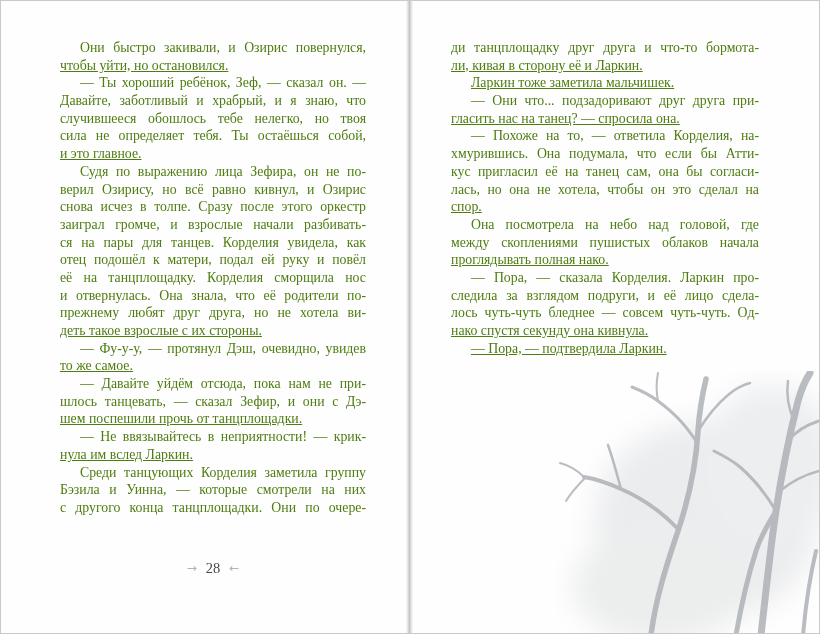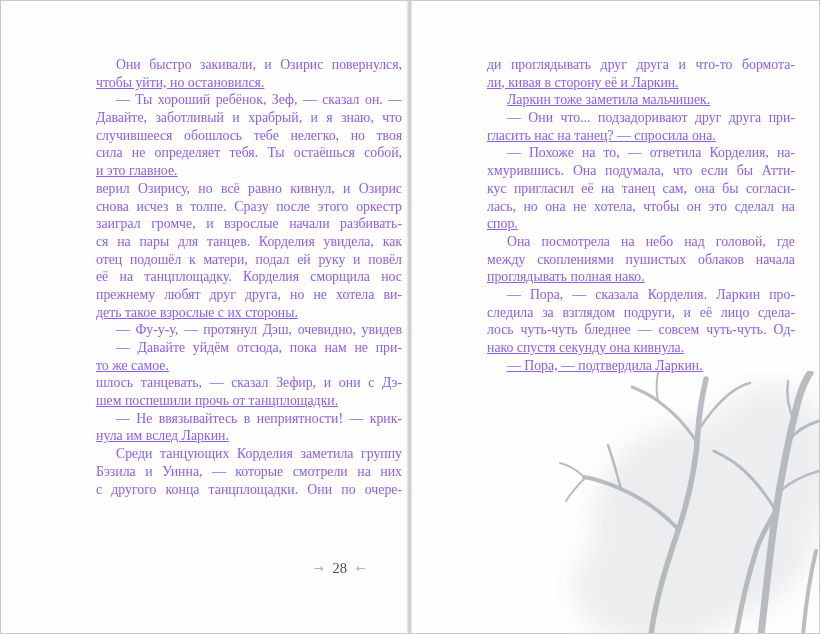--- a/index.html
+++ b/index.html
@@ -11,41 +11,40 @@
     box-sizing:border-box;
     overflow:hidden;
     font-family:"Liberation Serif","DejaVu Serif",serif;
     color:#44413e;
   }
   .gutter{
     position:absolute;top:0;bottom:0;left:405px;width:7px;
     background:linear-gradient(to right,rgba(255,255,255,0),#c7c7c7 50%,rgba(255,255,255,0));
   }
   .page-text{
-    position:absolute;top:55px;
+    position:absolute;top:38px;
     font-size:13.8px;
     line-height:17.7px;
-    color:#8b5cf6;
-    margin-left:36px;
+    color:#4d7c0f;
   }
   .page-text.left{left:59px;width:306px;}
   .page-text.right{left:450px;width:308px;}
   .line{
     height:17.7px;
     line-height:17.7px;
     overflow:hidden;
     text-align:justify;
     text-align-last:justify;
     white-space:normal;
   }
   .line.end{text-align-last:left;text-decoration:underline;}
   .line.indent{text-indent:20px;}
   .footer{
     position:absolute;left:59px;top:559px;width:306px;
-    text-align:right;font-size:14.5px;color:#4a4846;
+    text-align:center;font-size:14.5px;color:#4a4846;
   }
   .footer .orn{
     color:#b3b3b3;font-size:12px;
     font-family:"DejaVu Sans","Liberation Sans",sans-serif;
     position:relative;top:-1px;
   }
   .footer .orn.left{margin-right:9px;}
   .footer .orn.right{margin-left:9px;}
   .illustration{
     position:absolute;left:555px;top:370px;width:265px;height:263px;
@@ -60,42 +59,44 @@
   <div class="gutter"></div>
 
   <div class="page-text left">
       <div class="line indent">Они быстро закивали, и Озирис повернулся,</div>
       <div class="line end">чтобы уйти, но остановился.</div>
       <div class="line indent">— Ты хороший ребёнок, Зеф, — сказал он. —</div>
       <div class="line">Давайте, заботливый и храбрый, и я знаю, что</div>
       <div class="line">случившееся обошлось тебе нелегко, но твоя</div>
       <div class="line">сила не определяет тебя. Ты остаёшься собой,</div>
       <div class="line end">и это главное.</div>
+      <div class="line indent">Судя по выражению лица Зефира, он не по-</div>
       <div class="line">верил Озирису, но всё равно кивнул, и Озирис</div>
       <div class="line">снова исчез в толпе. Сразу после этого оркестр</div>
       <div class="line">заиграл громче, и взрослые начали разбивать-</div>
       <div class="line">ся на пары для танцев. Корделия увидела, как</div>
       <div class="line">отец подошёл к матери, подал ей руку и повёл</div>
       <div class="line">её на танцплощадку. Корделия сморщила нос</div>
+      <div class="line">и отвернулась. Она знала, что её родители по-</div>
       <div class="line">прежнему любят друг друга, но не хотела ви-</div>
       <div class="line end">деть такое взрослые с их стороны.</div>
       <div class="line indent">— Фу-у-у, — протянул Дэш, очевидно, увидев</div>
+      <div class="line end">то же самое.</div>
       <div class="line indent">— Давайте уйдём отсюда, пока нам не при-</div>
-      <div class="line end">то же самое.</div>
       <div class="line">шлось танцевать, — сказал Зефир, и они с Дэ-</div>
       <div class="line end">шем поспешили прочь от танцплощадки.</div>
       <div class="line indent">— Не ввязывайтесь в неприятности! — крик-</div>
       <div class="line end">нула им вслед Ларкин.</div>
       <div class="line indent">Среди танцующих Корделия заметила группу</div>
       <div class="line">Бэзила и Уинна, — которые смотрели на них</div>
       <div class="line">с другого конца танцплощадки. Они по очере-</div>
     </div>
 
   <div class="page-text right">
-      <div class="line">ди проглядывать друг друга и что-то бормота-</div>
+      <div class="line">ди танцплощадку друг друга и что-то бормота-</div>
       <div class="line end">ли, кивая в сторону её и Ларкин.</div>
       <div class="line indent end">Ларкин тоже заметила мальчишек.</div>
       <div class="line indent">— Они что... подзадоривают друг друга при-</div>
       <div class="line end">гласить нас на танец? — спросила она.</div>
       <div class="line indent">— Похоже на то, — ответила Корделия, на-</div>
       <div class="line">хмурившись. Она подумала, что если бы Атти-</div>
       <div class="line">кус пригласил её на танец сам, она бы согласи-</div>
       <div class="line">лась, но она не хотела, чтобы он это сделал на</div>
       <div class="line end">спор.</div>
       <div class="line indent">Она посмотрела на небо над головой, где</div>

